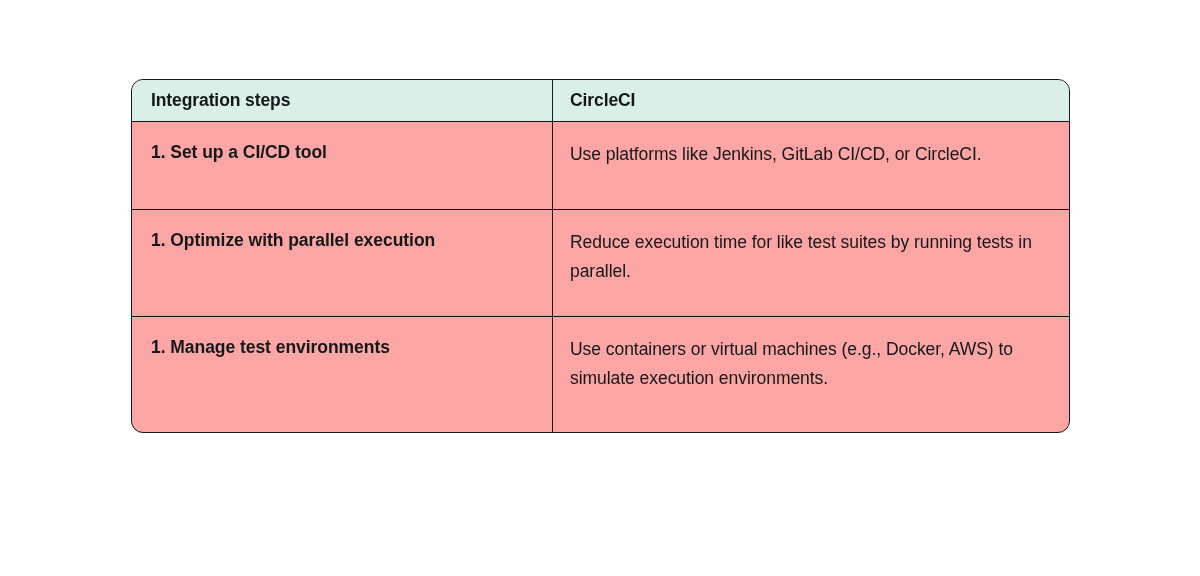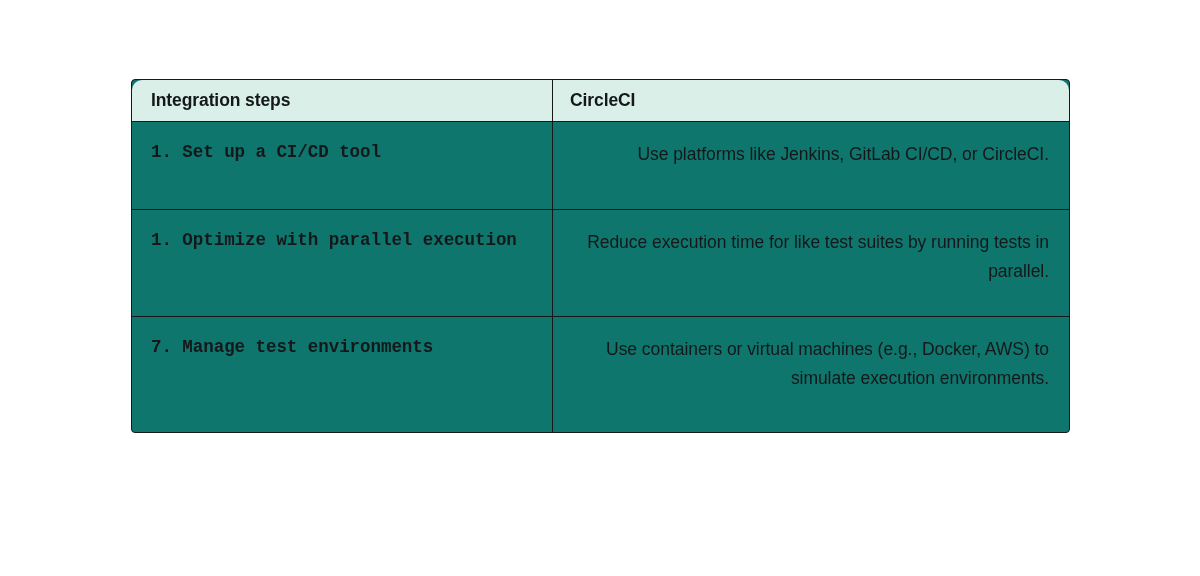--- a/index.html
+++ b/index.html
@@ -30,22 +30,22 @@
     width: 937px;
     box-sizing: border-box;
   }
 
   table.integration-table {
     width: 937px;
     border-collapse: separate;
     border-spacing: 0;
     table-layout: fixed;
     border: 1.5px solid #16181a;
-    border-radius: 4px;
-    background: #0f766e;
+    border-radius: 12px;
+    background: #fca5a5;
     overflow: hidden;
   }
 
   col.c-step  { width: 421px; }
   col.c-detail{ width: 516px; }
 
   
   thead th {
     background: #daefe7;
     border-bottom: 1.5px solid #16181a;
@@ -79,37 +79,36 @@
   }
   tbody tr:last-child td {
     border-bottom: none;
   }
 
   td.td-step {
     font-weight: 700;
     border-right: 1.5px solid #16181a;
     padding: 18px 28px 30px 19px;
     line-height: 24px;
-    font-family: Liberation Mono, monospace;
   }
   td.td-detail {
     font-weight: 400;
     padding: 18px 20px 30px 17px;
     line-height: 29px;
   }
 
   tbody tr.r1 td { height: 88px; }
   tbody tr.r2 td { height: 84px; }
   tbody tr.r3 td { height: 84px; }
   tbody tr.r4 td { height: 115px; }
 
   tbody tr.r4 td.td-step   { border-bottom-left-radius: 10px; }
   tbody tr.r4 td.td-detail { border-bottom-right-radius: 10px; }
 
-  .detail-text { display: block; max-width: 480px; text-align: right; }
+  .detail-text { display: block; max-width: 480px; }
 </style>
 </head>
 <body>
 
 <div id="canvas">
   <div class="table-wrap">
     <table class="integration-table">
       <colgroup>
         <col class="c-step">
         <col class="c-detail">
@@ -127,21 +126,21 @@
             <span class="detail-text">Use platforms like Jenkins, GitLab CI/CD, or CircleCI.</span>
           </td>
         </tr>
         <tr class="r3">
           <td class="td-step">1. Optimize with parallel execution</td>
           <td class="td-detail">
             <span class="detail-text">Reduce execution time for like test suites by running tests in parallel.</span>
           </td>
         </tr>
         <tr class="r4">
-          <td class="td-step">7. Manage test environments</td>
+          <td class="td-step">1. Manage test environments</td>
           <td class="td-detail">
             <span class="detail-text">Use containers or virtual machines (e.g., Docker, AWS) to simulate execution environments.</span>
           </td>
         </tr>
       </tbody>
     </table>
   </div>
 </div>
 
 </body></html>

